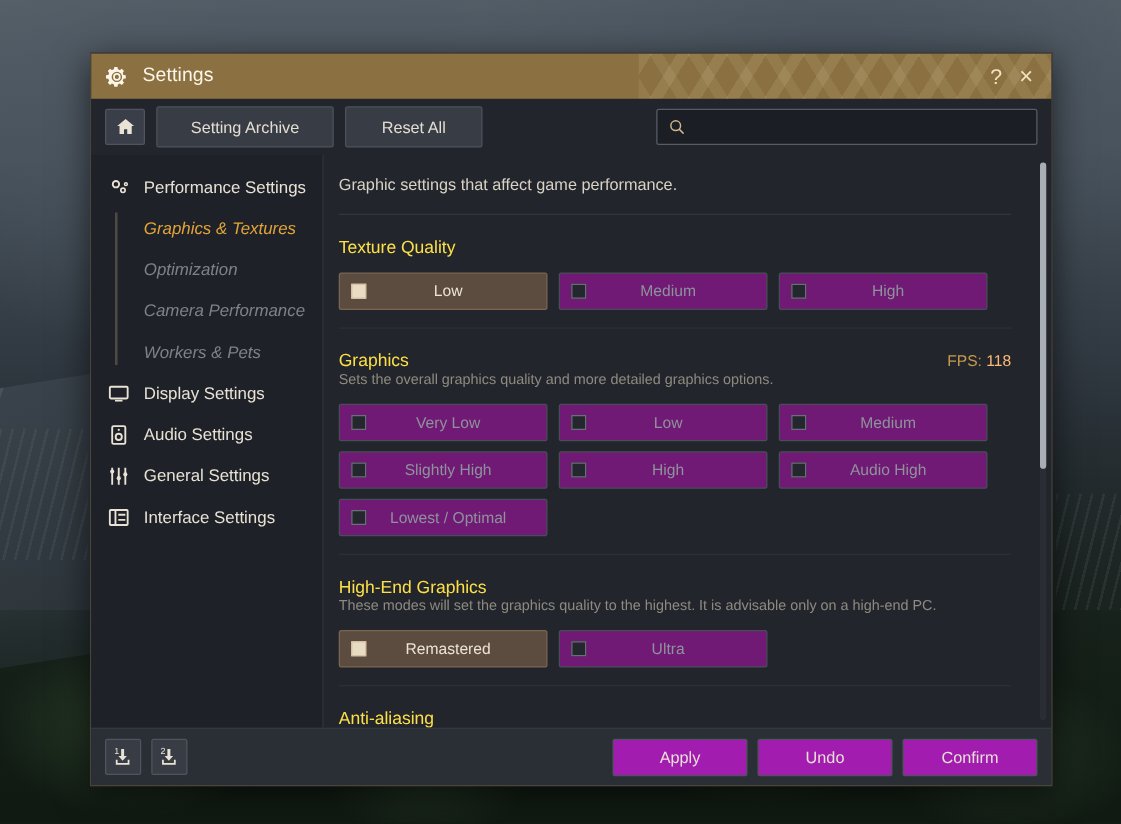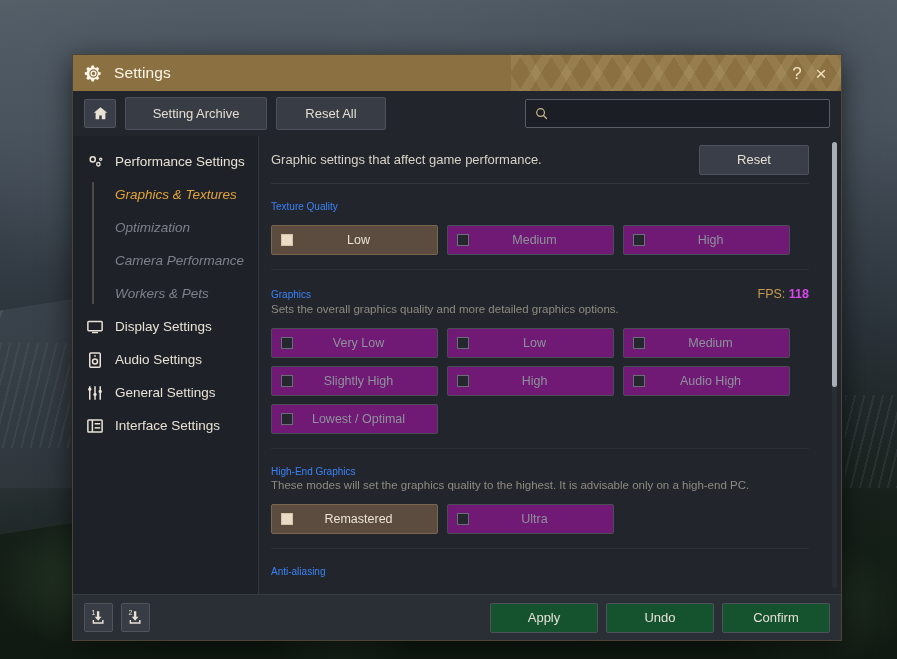--- a/index.html
+++ b/index.html
@@ -50,21 +50,21 @@
   .bg-roof {
     position: absolute;
     background: repeating-linear-gradient(104deg,
       rgba(116,124,132,.22) 0 2px, rgba(0,0,0,0) 2px 9px);
     opacity: .7;
   }
 
   
   #settings-dialog {
     position: absolute;
-    left: 72px; top: 54px;
+    left: 72px; top: 42px;
     width: 770px; height: 587px;
     background: #22262c;
     border: 1px solid #4a443a;
     box-shadow: 0 6px 26px rgba(0,0,0,.6);
     display: flex;
     flex-direction: column;
   }
 
   
   .title-bar {
@@ -233,24 +233,24 @@
     border-radius: 2px;
     color: #e6e0d4;
     font-size: 13px;
     display: flex; align-items: center; justify-content: center;
     cursor: pointer;
   }
 
   .section { padding-top: 17px; border-bottom: 1px solid #2c3036; padding-bottom: 14px; }
   .section:last-child { border-bottom: 0; }
   .sec-head { display: flex; align-items: baseline; }
-  .sec-title { color: #3b82f6; font-size: 10px; }
+  .sec-title { color: #fde047; font-size: 14px; }
   .sec-desc { color: #8d8madd; color: #8e8a80; font-size: 11.5px; margin-top: 2px; }
   .fps { margin-left: auto; font-size: 12.5px; color: #c79b4e; }
-  .fps b { color: #d946ef; font-weight: bold; }
+  .fps b { color: #fdba74; font-weight: normal; }
 
   .opt-grid {
     display: grid;
     grid-template-columns: repeat(3, 167px);
     gap: 8px 9px;
     margin-top: 13px;
   }
   .opt {
     height: 30px;
     background: #701a75;
@@ -310,21 +310,21 @@
     width: 29px; height: 29px;
     background: #383c45;
     border: 1px solid #50545e;
     border-radius: 2px;
     display: flex; align-items: center; justify-content: center;
     cursor: pointer;
   }
   .footer-spacer { flex: 1; }
   .foot-btn {
     width: 108px; height: 30px;
-    background: #14532d;
+    background: #a21caf;
     border: 1px solid #4f535d;
     border-radius: 2px;
     color: #e7e1d5;
     font-size: 13px;
     display: flex; align-items: center; justify-content: center;
     cursor: pointer;
   }
 </style>
 </head>
 <body>
@@ -441,21 +441,20 @@
         </span>
         <span>Interface Settings</span>
       </div>
     </div>
 
     <div class="content-wrap">
       <div class="content">
 
         <div class="content-head">
           <div class="desc">Graphic settings that affect game performance.</div>
-          <div class="reset-btn">Reset</div>
         </div>
 
         <div class="section">
           <div class="sec-head">
             <div class="sec-title">Texture Quality</div>
           </div>
           <div class="opt-grid">
             <div class="opt selected">
               <span class="box"></span>
               <span class="lbl">Low</span>

